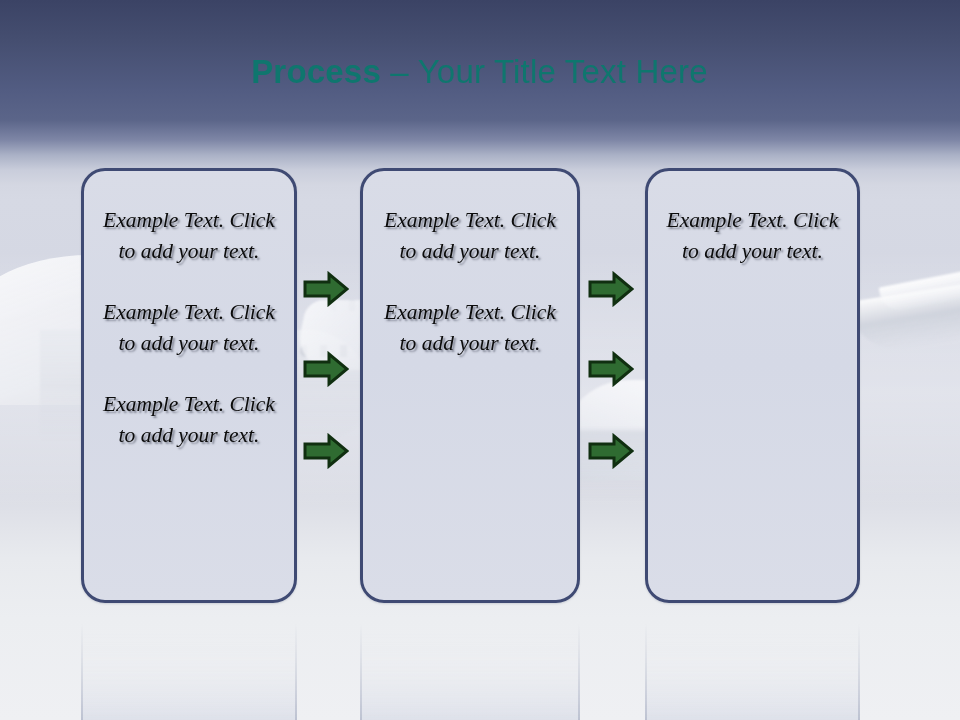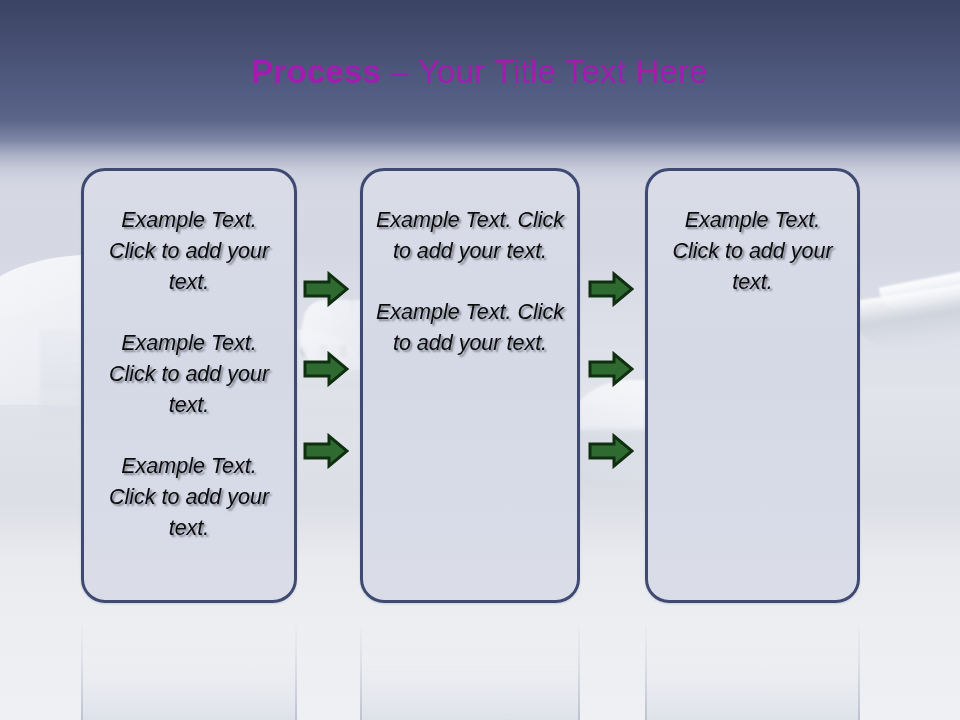--- a/index.html
+++ b/index.html
@@ -148,40 +148,41 @@
     transform: rotate(-11deg);
     filter: blur(1px);
   }
 
   
   .title {
     position: absolute;
     left: 0; top: 52px;
     width: 959px;
     text-align: center;
-    color: #a21caf;
+    color: #0f766e;
     font-size: 33px;
     line-height: 40px;
     letter-spacing: .2px;
     white-space: nowrap;
   }
   .title .strong { font-weight: bold; }
   .title .rest   { font-weight: normal; }
 
   
   .box {
     position: absolute;
     box-sizing: border-box;
     border: 3px solid #3f4a73;
     border-radius: 24px;
     background: linear-gradient(to bottom, #d9dce7 0%, #d5d9e6 45%, #dadde8 100%);
     box-shadow: 0 1px 2px rgba(60,70,100,.18);
     padding: 34px 12px 0 12px;
     text-align: center;
     overflow: hidden;
+    font-family: Liberation Serif, serif;
   }
   .box p {
     margin: 0 0 30px 0;
     font-style: italic;
     font-weight: normal;
     font-size: 21.5px;
     line-height: 31px;
     color: #0b0b0b;
     text-shadow: 2px 2px 2px rgba(110,115,130,.85);
   }

